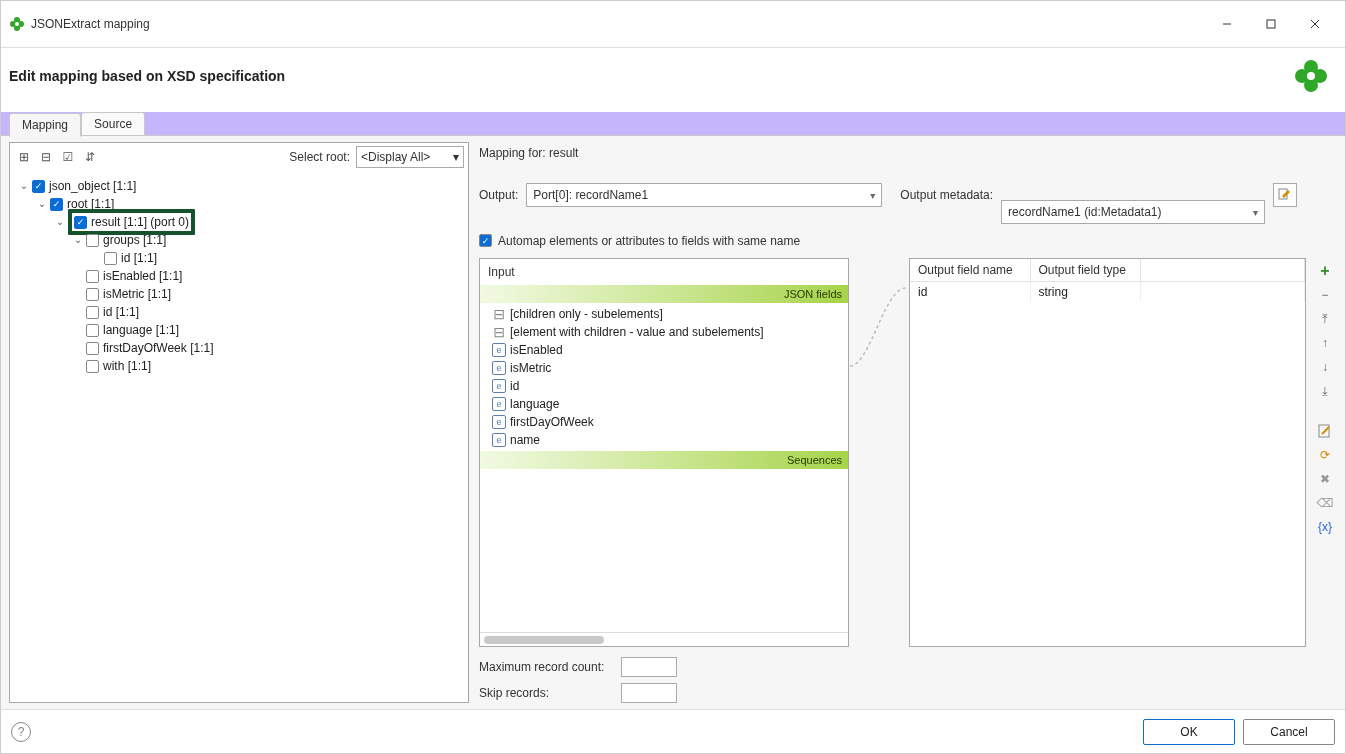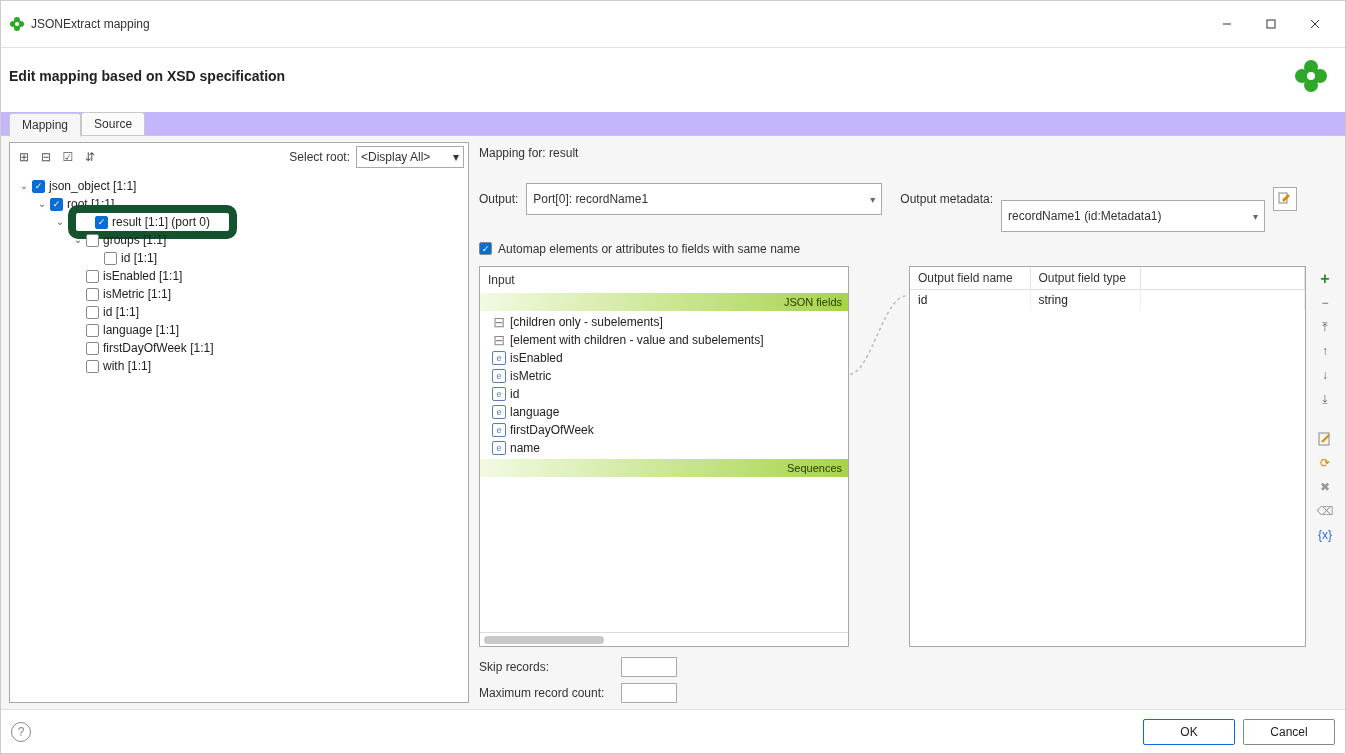--- a/index.html
+++ b/index.html
@@ -37,27 +37,27 @@
 
 .tree { flex: 1; overflow: auto; padding: 6px 4px; font-size: 12px; color: #222; }
 .tree ul { list-style: none; padding-left: 18px; }
 .tree > ul { padding-left: 4px; }
 .tree li { line-height: 18px; white-space: nowrap; }
 .tree .row { display: flex; align-items: center; gap: 2px; height: 18px; }
 .tree .chevron { width: 12px; text-align: center; color: #666; font-size: 10px; }
 .tree .chk { width: 13px; height: 13px; border: 1px solid #888; border-radius: 2px; display: inline-flex; align-items: center; justify-content: center; background: #fff; margin-right: 2px; }
 .tree .chk.checked { background: #0a6dd6; border-color: #0a6dd6; color: #fff; }
 .tree .chk.checked::after { content: "✓"; font-size: 9px; line-height: 1; }
-.tree .hl { border: 8px solid #14532d; padding: 0 19px; border-radius: 10px; }
+.tree .hl { border: 4px solid #14532d; padding: 0 2px; border-radius: 1px; }
 
 
 .mapfor { color: #333; padding: 4px 0 6px 0; }
 .ctrlrow { display: flex; align-items: center; gap: 8px; margin-bottom: 6px; }
 .ctrlrow label { color: #333; }
-.combo { height: 32px; border: 1px solid #aaa; background: #fff; display: flex; align-items: center; padding: 0 6px; color: #333; gap: 6px; }
+.combo { height: 24px; border: 1px solid #aaa; background: #fff; display: flex; align-items: center; padding: 0 6px; color: #333; gap: 6px; }
 .combo .txt { flex: 1; }
 .combo .caret { color: #666; font-size: 10px; }
 .iconbtn { width: 24px; height: 24px; border: 1px solid #aaa; background: #fefefe; display: flex; align-items: center; justify-content: center; }
 .checkbox-row { display: flex; gap: 6px; margin: 4px 0 10px 0; color: #333; }
 .checkbox-row .chk { width: 13px; height: 13px; border: 1px solid #888; border-radius: 2px; background: #0a6dd6; display: flex; align-items: center; justify-content: center; }
 .checkbox-row .chk::after { content: "✓"; color: #fff; font-size: 9px; }
 
 .maparea { display: flex; gap: 7px; flex: 1; min-height: 380px; }
 .inputbox { width: 370px; border: 1px solid #a8a8a8; background: #fff; display: flex; flex-direction: column; overflow: hidden; }
 .inputbox .hdr { padding: 6px 8px; color: #333; }
@@ -364,25 +364,25 @@
           </div>
         <div class="tb orange">⟳</div>
         <div class="tb" style="color:#999;">✖</div>
         <div class="tb" style="color:#999;">⌫</div>
         <div class="tb" style="color:#2a6bd4;">{x}</div>
       </div>
     </div>
 
     <div class="bottom-ctrls">
       <div class="r">
+        <label>Maximum record count:</label>
+        <input type="text" style="">
+      </div>
+      <div class="r">
         <label>Skip records:</label>
-        <input type="text" style="">
-      </div>
-      <div class="r">
-        <label>Maximum record count:</label>
         <input type="text" style="">
       </div>
     </div>
   </div>
 </div>
 
 <div class="footer">
   <div class="help">?</div>
   <div class="spacer"></div>
   <button class="primary">OK</button>

